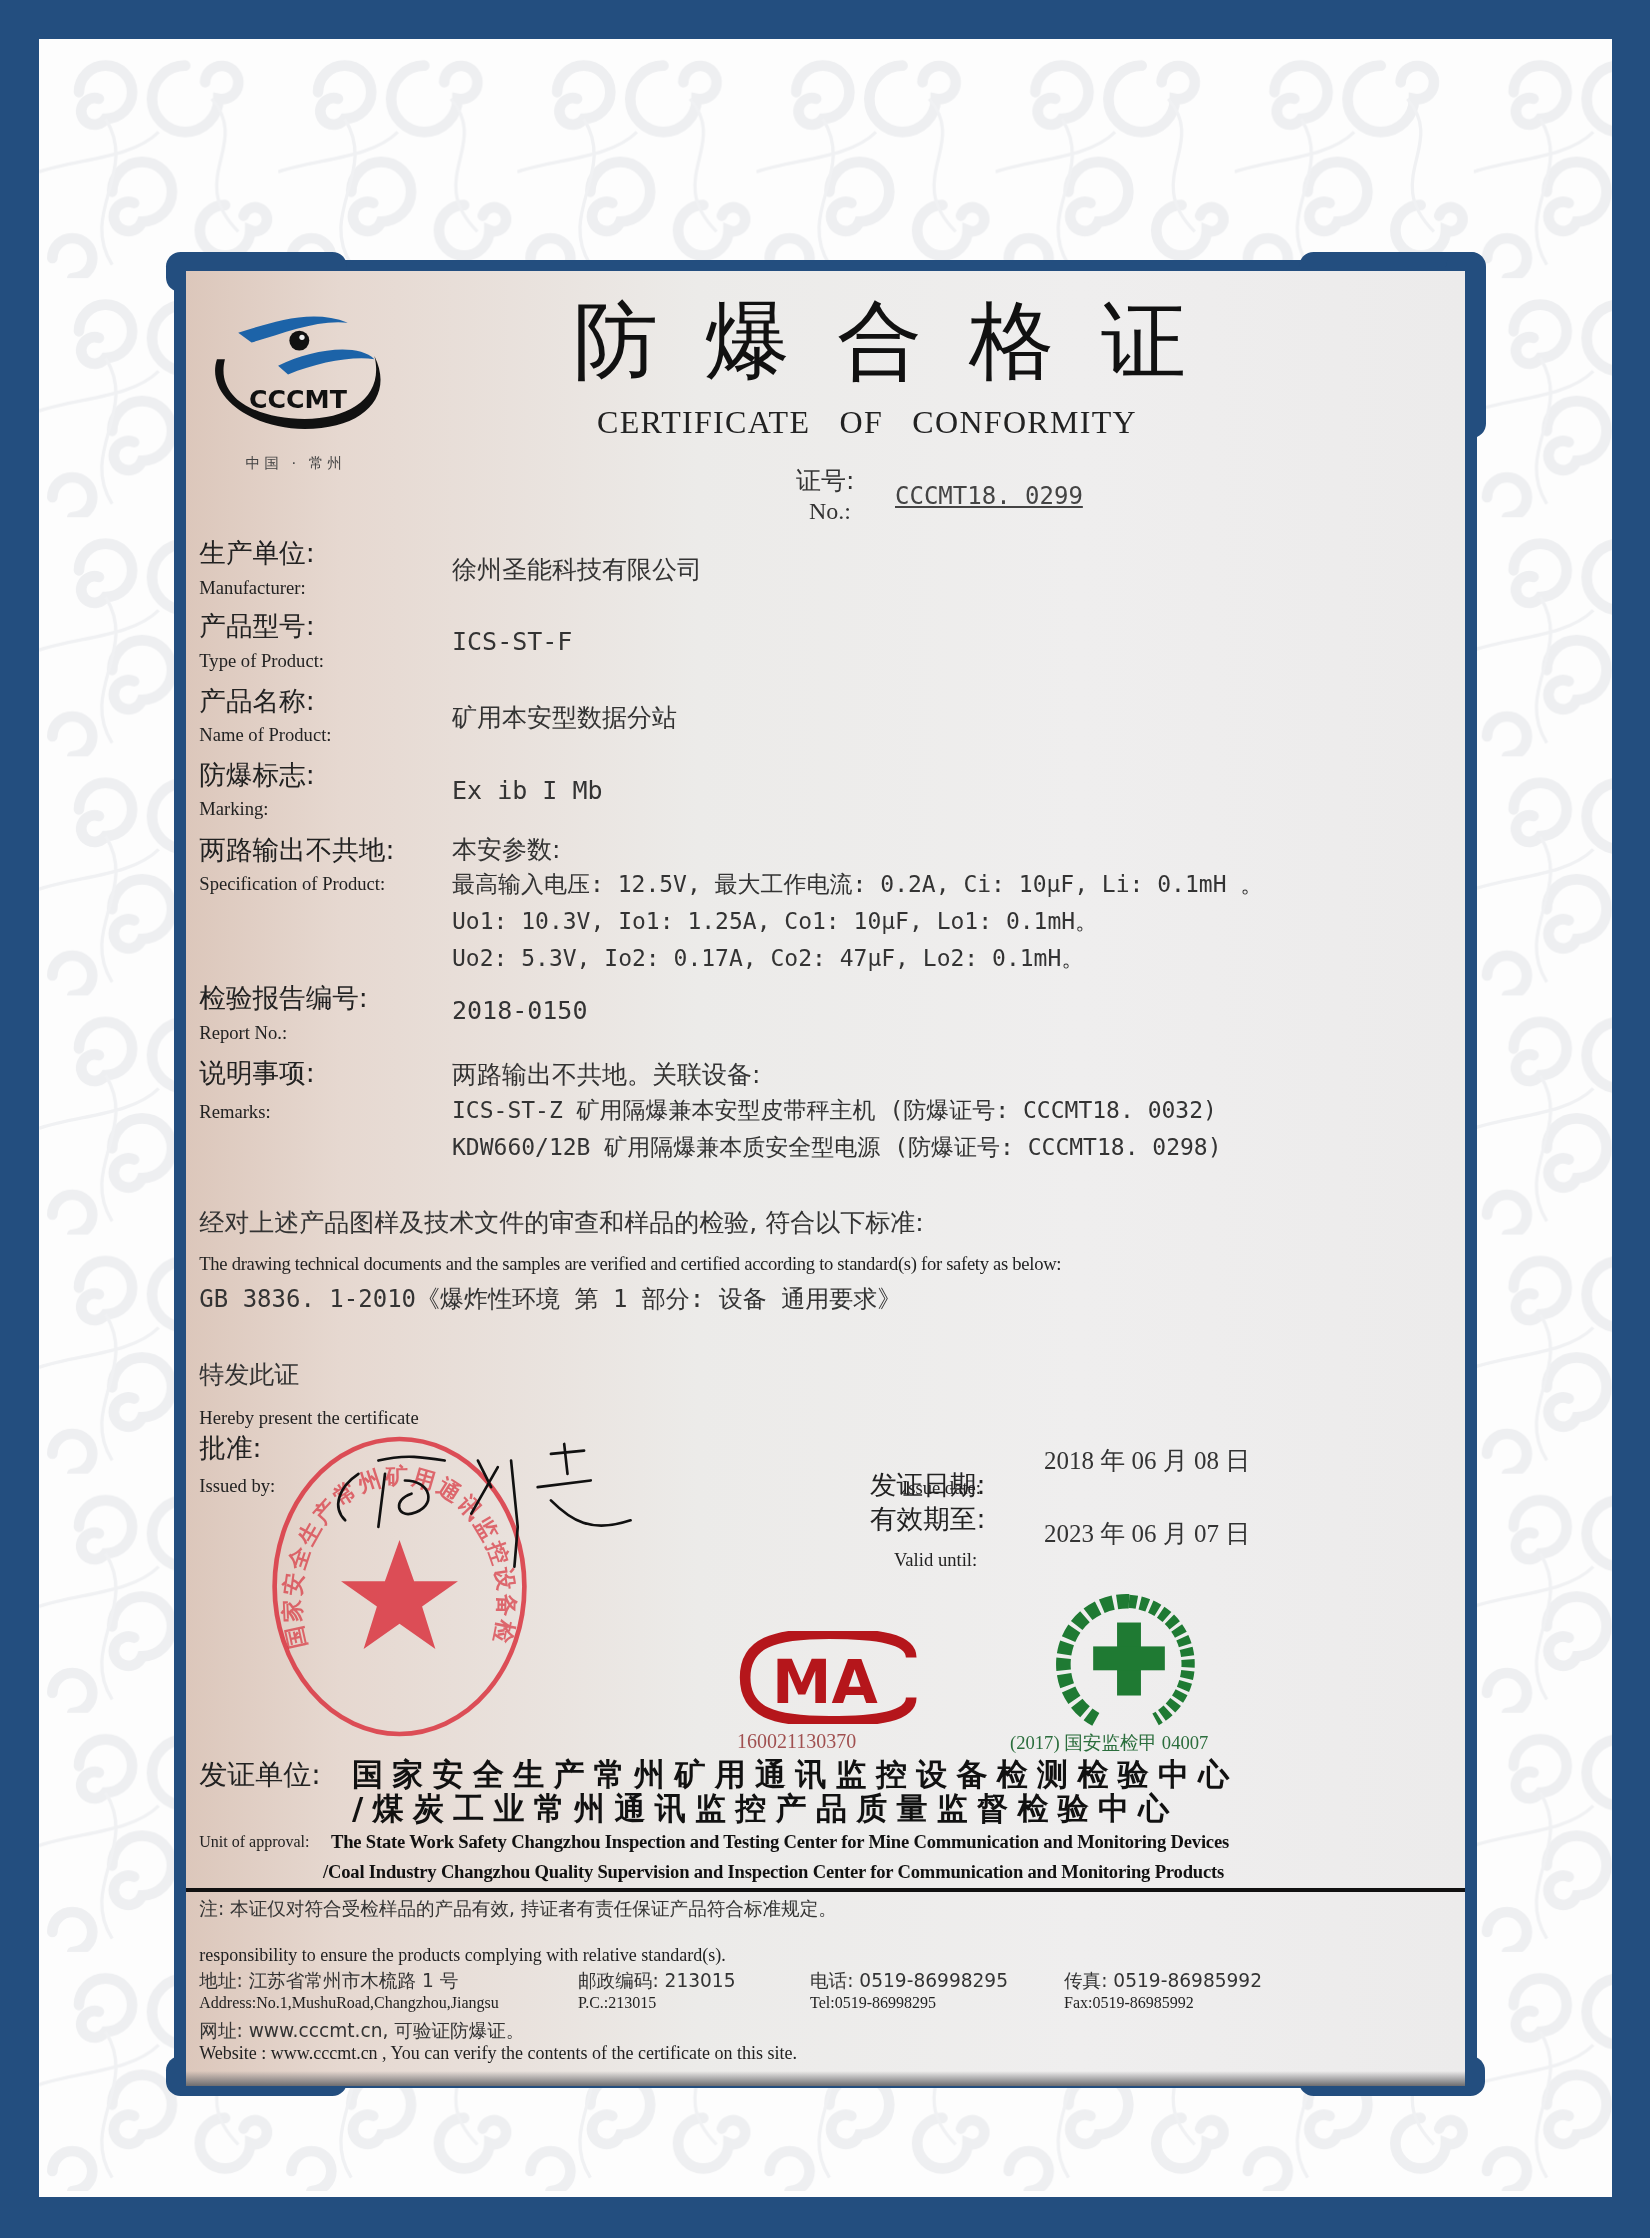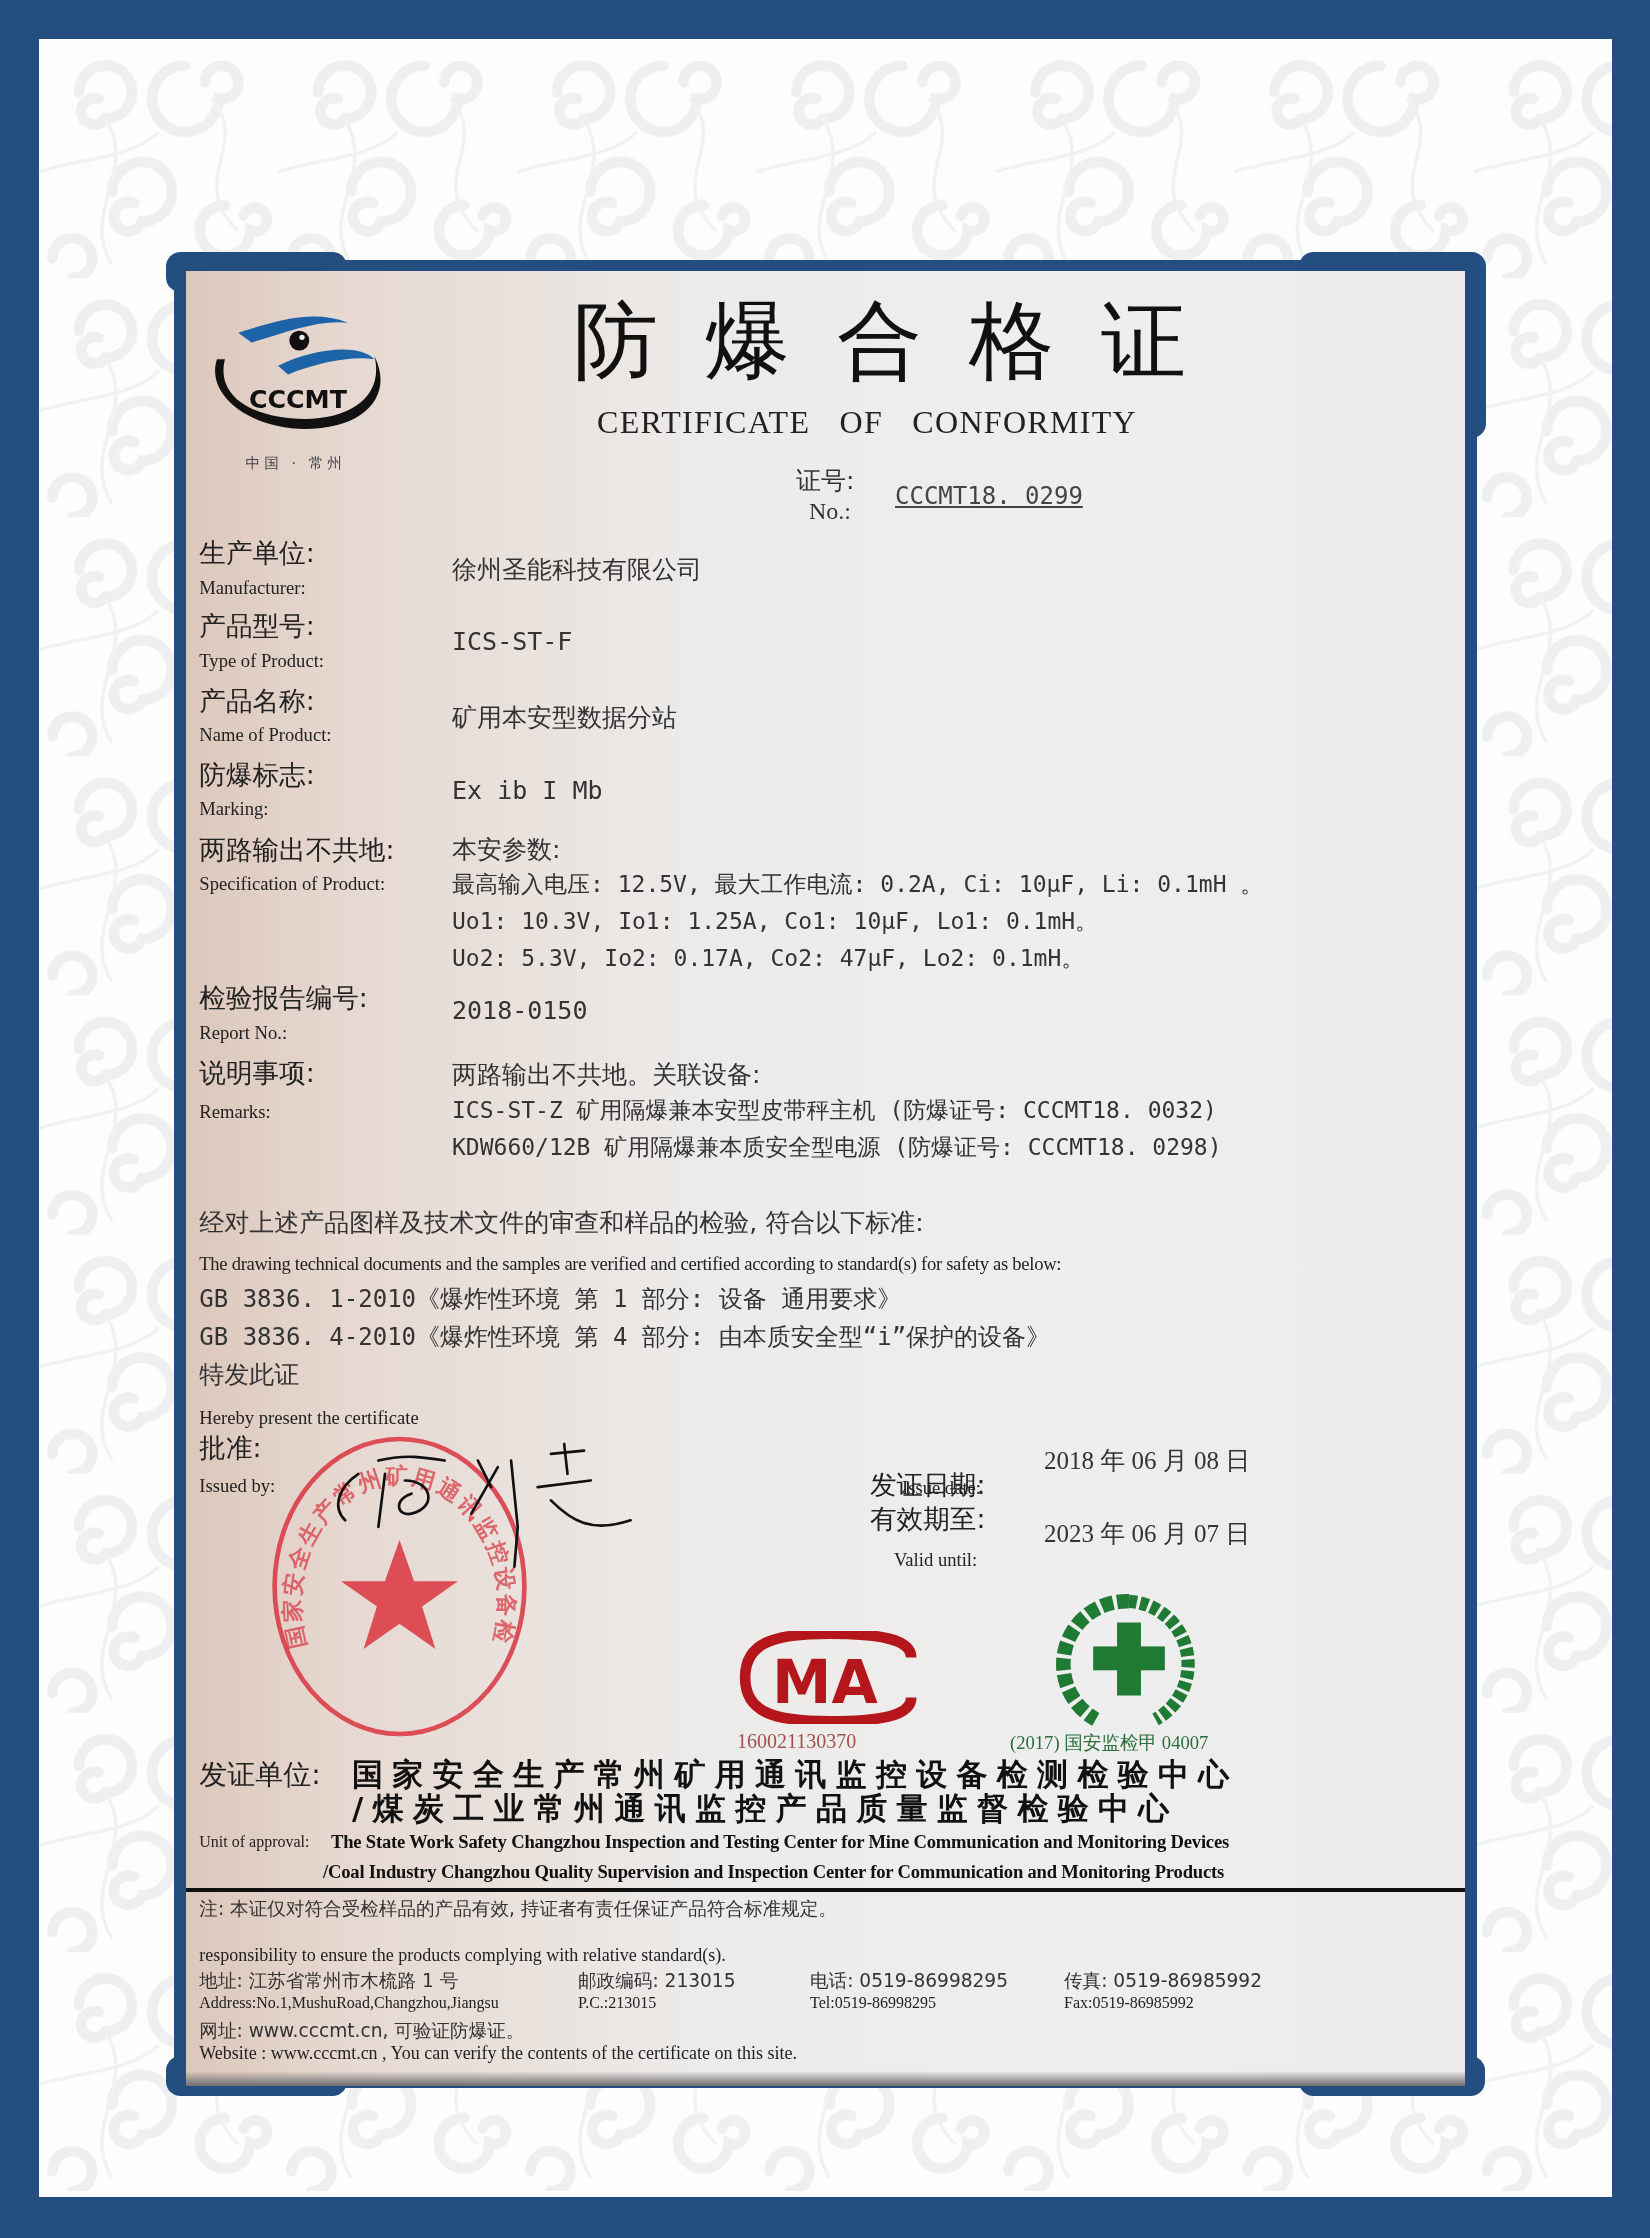--- a/index.html
+++ b/index.html
@@ -108,21 +108,20 @@
 
   <div class="abs label-zh" style="left:13.3px;top:784px;">说明事项:</div>
   <div class="abs en-small" style="left:13.3px;top:830px;">Remarks:</div>
   <div class="abs zh val" style="left:266px;top:787px;">两路输出不共地。关联设备:</div>
   <div class="abs mono val" style="left:266px;top:824px;font-size:23px;">ICS-ST-Z 矿用隔爆兼本安型皮带秤主机 (防爆证号: CCCMT18. 0032)</div>
   <div class="abs mono val" style="left:266px;top:861px;font-size:23px;">KDW660/12B 矿用隔爆兼本质安全型电源 (防爆证号: CCCMT18. 0298)</div>
 
   <div class="abs" style="left:13.3px;top:982px;font-size:18.6px;color:#222;font-family:'Liberation Serif',serif;letter-spacing:-0.3px;">The drawing technical documents and the samples are verified and certified according to standard(s) for safety as below:</div>
   <div class="abs zh" style="left:13.3px;top:935px;font-size:25px;color:#333;">经对上述产品图样及技术文件的审查和样品的检验, 符合以下标准:</div>
   <div class="abs mono" style="left:13.3px;top:1012px;font-size:24px;color:#333;">GB 3836. 1-2010《爆炸性环境 第 1 部分: 设备 通用要求》</div>
-  <div class="abs mono" style="left:13.3px;top:1050px;font-size:24px;color:#333;">GB 3836. 4-2010《爆炸性环境 第 4 部分: 由本质安全型“i”保护的设备》</div>
   <div class="abs zh" style="left:13.3px;top:1087px;font-size:25px;color:#333;">特发此证</div>
   <div class="abs" style="left:13.3px;top:1136px;font-size:18.6px;color:#222;font-family:'Liberation Serif',serif;">Hereby present the certificate</div>
 
   <div class="abs label-zh" style="left:13.3px;top:1159px;">批准:</div>
   <div class="abs en-small" style="left:13.3px;top:1204px;">Issued by:</div>
 
   <div class="abs" style="left:74px;top:1156px;">
     <svg width="279" height="319" viewBox="0 0 420 480">
       <ellipse cx="210" cy="240" rx="188" ry="222" fill="none" stroke="#d9343f" stroke-width="7" opacity="0.85"></ellipse>
       <path id="sealArc" d="M70 330 A 150 180 0 1 1 350 330" fill="none"></path>

